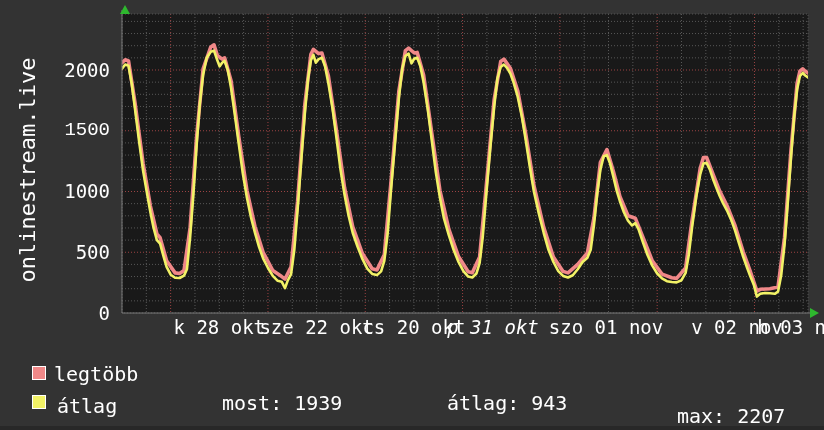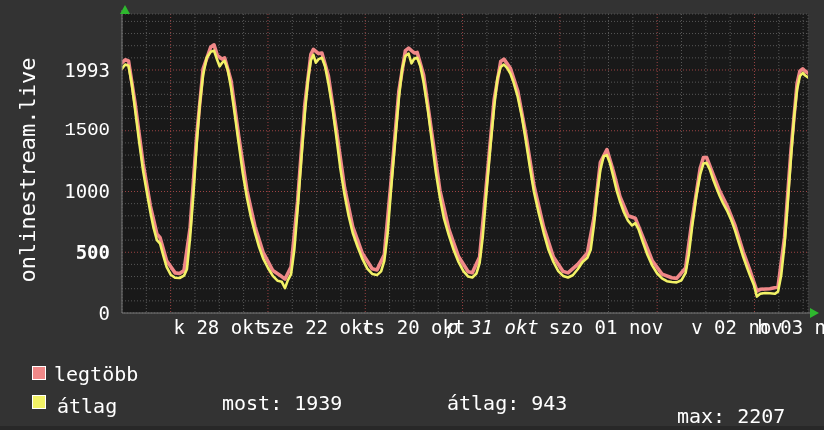--- a/index.html
+++ b/index.html
@@ -106,24 +106,24 @@
       <line x1="122" y1="10" x2="122" y2="313" stroke="#7a7a7a" stroke-width="1"></line>
       <line x1="122" y1="313" x2="812" y2="313" stroke="#7a7a7a" stroke-width="1"></line>
       <polygon points="125,5 120,14 130,14" fill="#2eb82e"></polygon>
       <polygon points="819,313 810,308 810,318" fill="#2eb82e"></polygon>
     </svg>
 
   <div class="vtitle">onlinestream.live</div>
 
   <div id="ylabels">
       <div class="ylabel" style="top: 303.5px;">0</div>
-      <div class="ylabel" style="top: 242.75px; font-weight: bold;">500</div>
+      <div class="ylabel" style="top: 242.75px;">500</div>
       <div class="ylabel" style="top: 182px;">1000</div>
       <div class="ylabel" style="top: 121.25px; font-family: Liberation Mono, monospace;">1500</div>
-      <div class="ylabel" style="top: 60.5px;">1993</div>
+      <div class="ylabel" style="top: 60.5px;">2000</div>
     </div>
   <div id="xlabels">
       <div class="xlabel" style="left: 219.305px;">k 28 okt</div>
       <div class="xlabel" style="left: 316.61px;">sze 22 okt</div>
       <div class="xlabel" style="left: 413.915px;">cs 20 okt</div>
       <div class="xlabel" style="left: 493px; font-style: italic;">p 31 okt</div>
       <div class="xlabel" style="left: 598px; margin-left: 8px;">szo 01 nov</div>
       <div class="xlabel" style="left: 737px;">v 02 nov</div>
       <div class="xlabel" style="left: 803.135px;">h 03 nov</div>
     </div>

